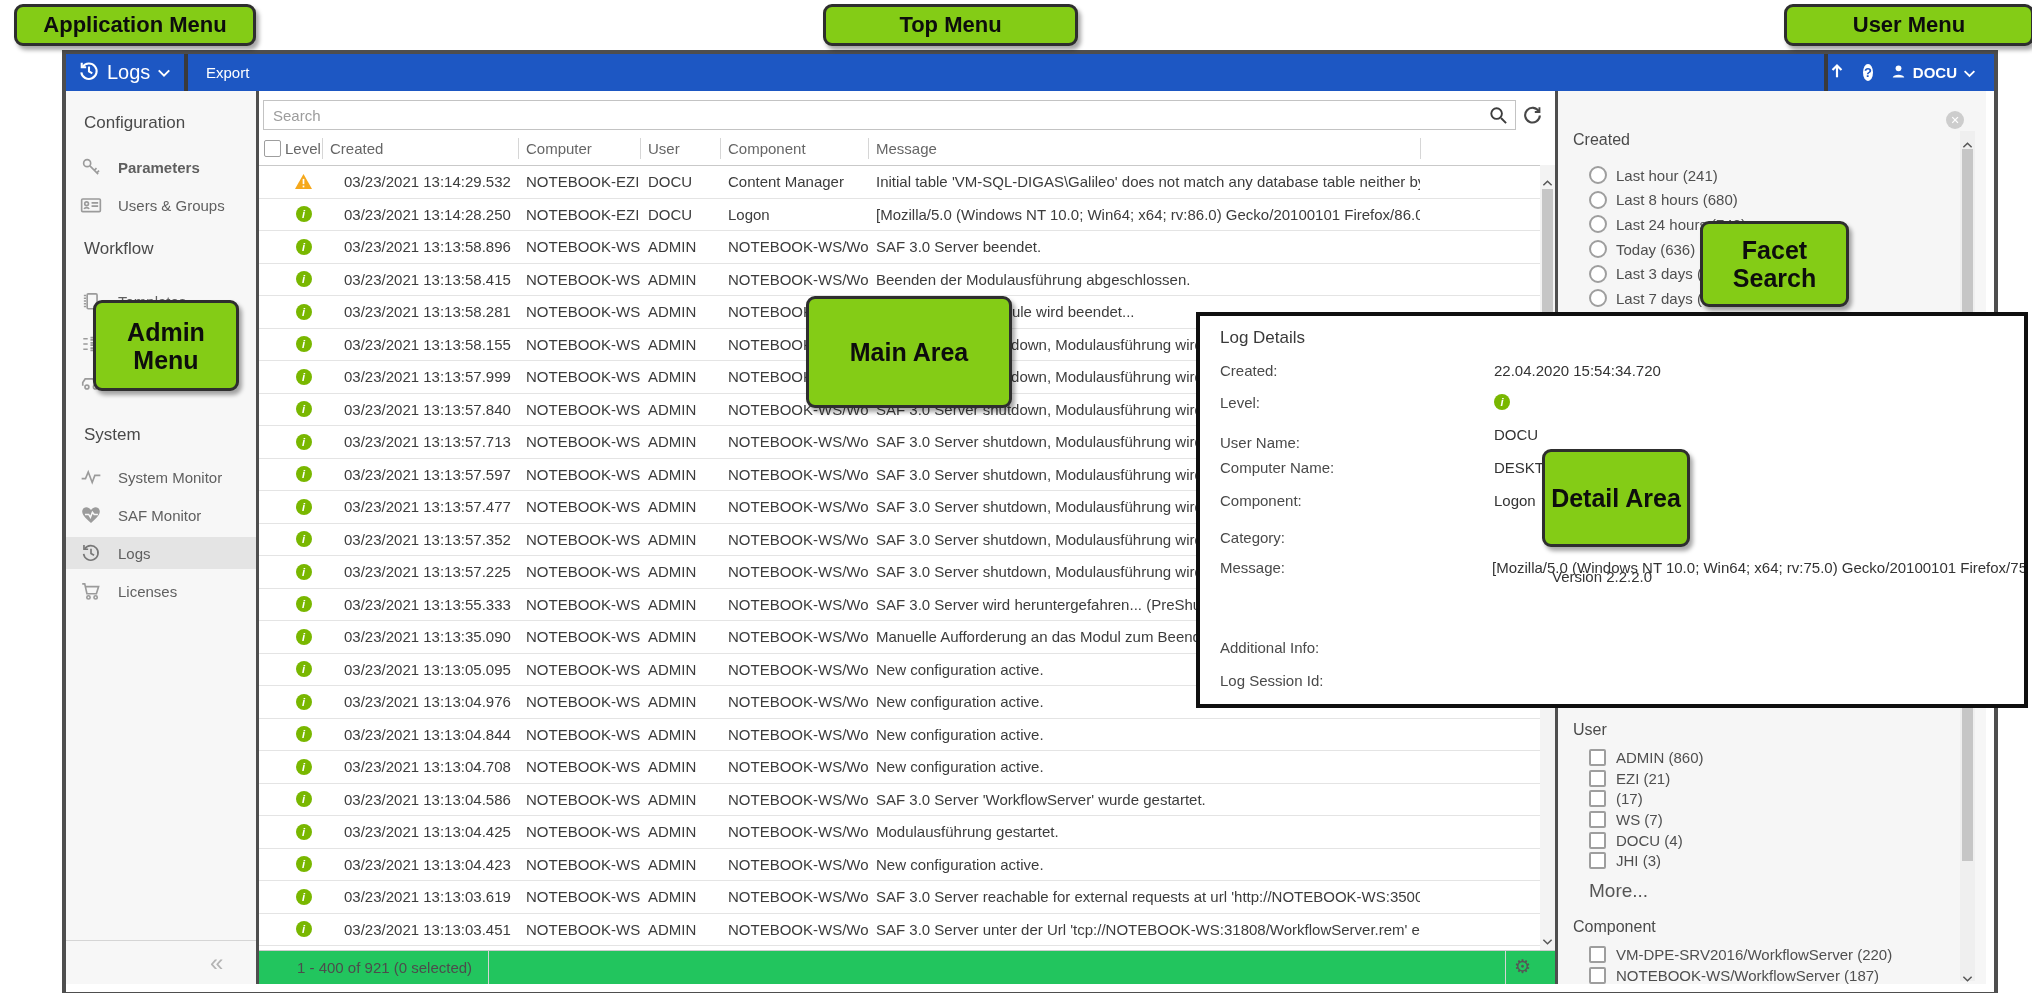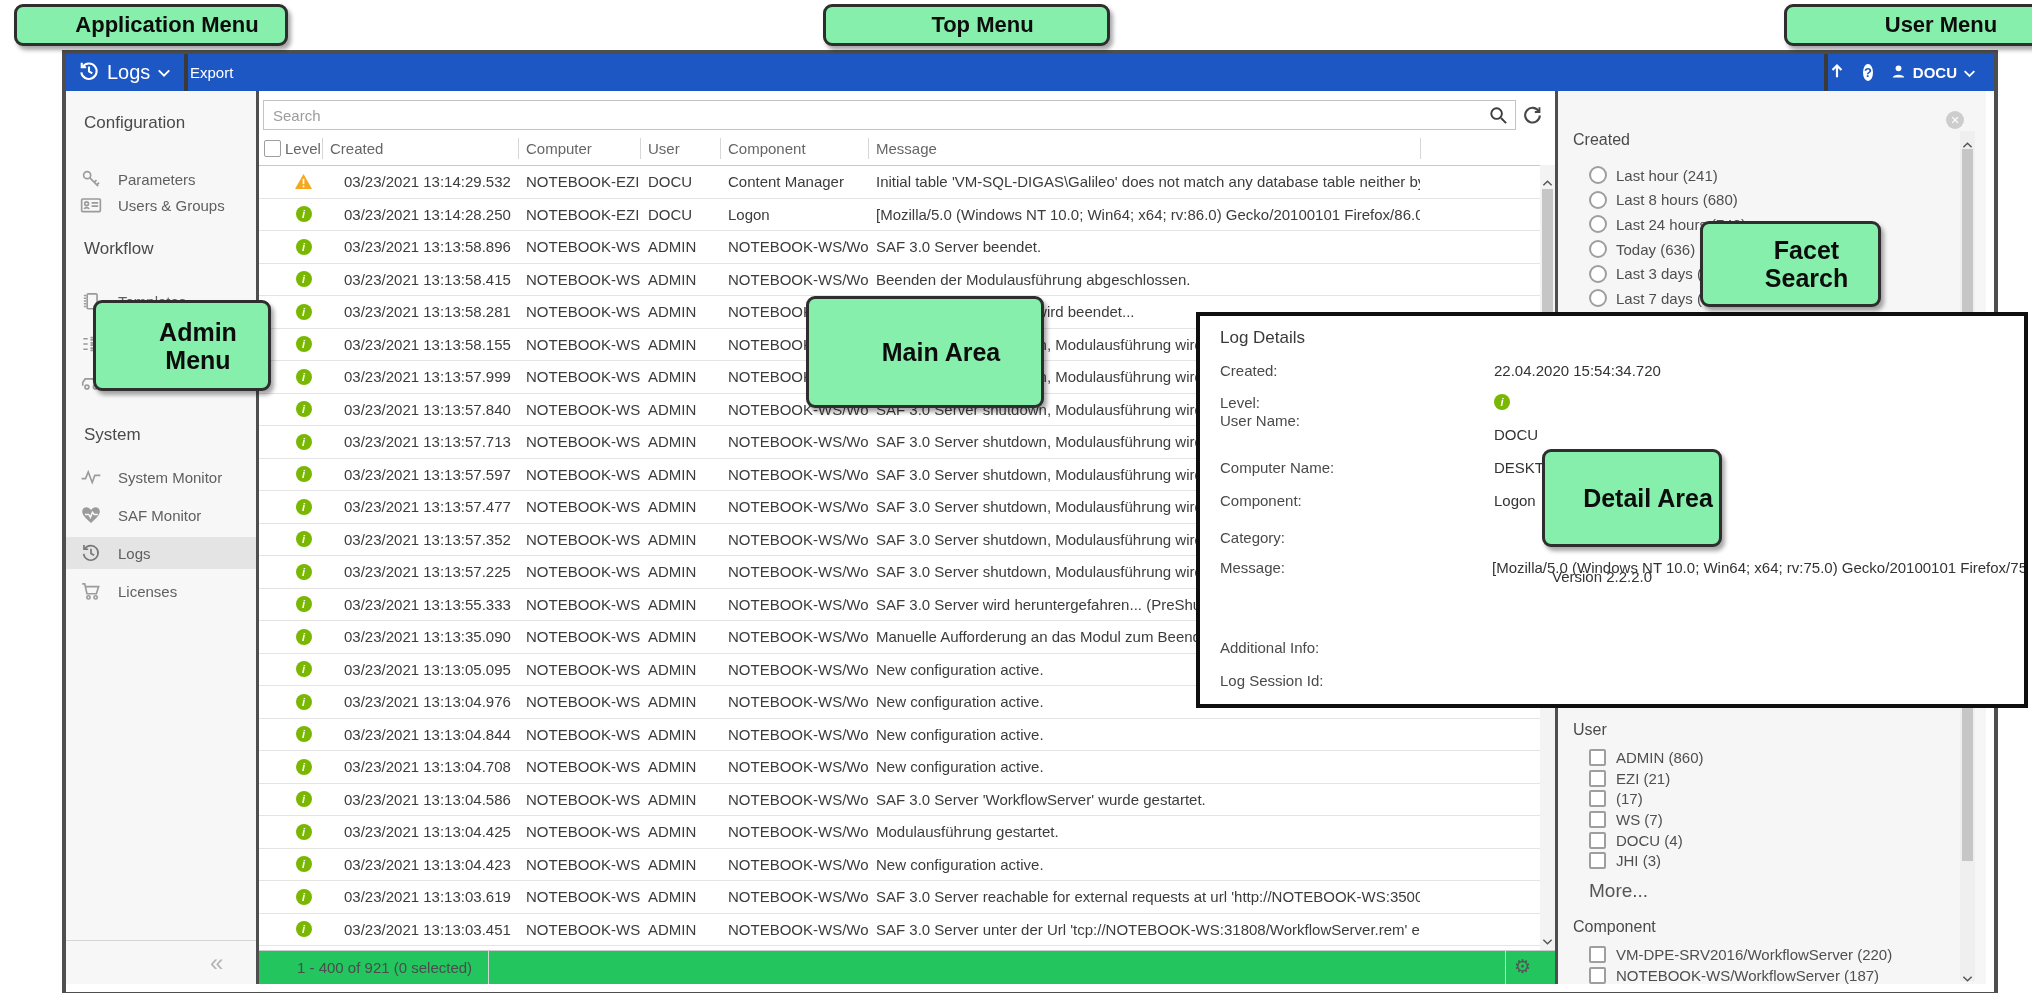--- a/index.html
+++ b/index.html
@@ -1,28 +1,28 @@
 <!DOCTYPE html>
 <html><head>
 <meta charset="utf-8">
 <style>
   html,body{margin:0;padding:0;background:#fff;}
   body{width:2032px;height:993px;position:relative;font-family:"Liberation Sans","DejaVu Sans",sans-serif;color:#333;overflow:hidden;}
   
-  .callout{position:absolute;background:#86efac;border:3px solid #2e2e2e;border-radius:9px;
+  .callout{position:absolute;background:#84cc16;border:3px solid #2e2e2e;border-radius:9px;
     display:flex;align-items:center;justify-content:center;text-align:center;font-weight:bold;color:#0d0d0d;
-    box-shadow:3px 4px 4px rgba(0,0,0,0.35);z-index:40;line-height:1.12;padding-left:32px;}
+    box-shadow:3px 4px 4px rgba(0,0,0,0.35);z-index:40;line-height:1.12;}
   .callout.top{font-size:22px;z-index:10;}
   .callout.box{font-size:25px;}
   
   .window{position:absolute;left:62px;top:50px;width:1928px;height:938px;border:4px solid #4e4e4e;background:#fff;box-sizing:content-box;}
   .topbar{position:relative;height:37px;background:#1d57c3;display:flex;align-items:center;color:#fff;}
   .appmenu{width:122px;height:37px;display:flex;align-items:center;gap:7px;padding-left:12px;box-sizing:border-box;border-right:4px solid #3a3a3a;cursor:pointer;}
   .appmenu .ttl{font-size:20px;}
-  .menu-item{font-size:15px;margin-left:2px;cursor:pointer;}
+  .menu-item{font-size:15px;margin-left:18px;cursor:pointer;}
   .topbar-right{position:absolute;right:0;top:0;height:37px;left:1758px;border-left:4px solid #3a3a3a;display:flex;align-items:center;justify-content:flex-end;gap:17px;padding-right:18px;}
   .usr{display:flex;align-items:center;gap:6px;font-size:15px;font-weight:bold;cursor:pointer;}
   .helpdot{width:17px;height:17px;border-radius:50%;background:#fff;color:#1d57c3;font-size:13px;font-weight:bold;display:flex;align-items:center;justify-content:center;}
   
   .content{display:flex;height:893px;}
   .sidebar{width:190px;background:#f7f7f7;position:relative;border-right:3px solid #4e4e4e;box-sizing:content-box;}
   .side-heading{position:absolute;left:18px;font-size:17px;color:#4a4a4a;}
   .side-item{position:absolute;left:0;width:100%;height:32px;display:flex;align-items:center;cursor:pointer;}
   .side-item .ic{position:absolute;left:14px;width:22px;height:22px;}
   .side-item .lb{position:absolute;left:52px;font-size:15px;color:#5f5f5f;white-space:nowrap;}
@@ -121,21 +121,21 @@
         </span>
       </span>
     </div>
   </div>
 
   <div class="content">
 
     <div class="sidebar">
       <div id="sidebar-items">
           <div class="side-heading" style="top: 22px;">Configuration</div>
-          <div class="side-item" style="top: 72px;">
+          <div class="side-item" style="top: 60px; font-weight: bold;">
             <span class="ic"><svg width="22" height="22" viewBox="0 0 20 20" fill="none" stroke="#9b9b9b" stroke-width="1.5">
                 <circle cx="6.5" cy="6.5" r="3.2"></circle>
                 <path d="M9 9l7.5 7.5M13 13l2-2M15.3 15.3l2-2"></path>
               </svg></span>
             <span class="lb">Parameters</span>
           </div>
           <div class="side-item" style="top: 98px;">
             <span class="ic"><svg width="22" height="22" viewBox="0 0 20 20" fill="none" stroke="#9b9b9b" stroke-width="1.5">
                 <rect x="1.5" y="4.5" width="17" height="11.5" rx="1"></rect>
                 <circle cx="6" cy="8.8" r="1.7"></circle>
@@ -651,21 +651,21 @@
 
 <div class="overlay">
   <div class="ov-title">Log Details</div>
   <div id="ov-fields">
       <div class="ov-label" style="top: 46px;">Created:</div>
       <div class="ov-value" style="top: 46px;">22.04.2020 15:54:34.720</div>
       <div class="ov-label" style="top: 78px;">Level:</div>
       <div class="ov-value" style="top: 78px;">
         <span class="info-dot">i</span>
       </div>
-      <div class="ov-label" style="top: 96px; text-align: right;">User Name:</div>
+      <div class="ov-label" style="top: 118px; text-align: right;">User Name:</div>
       <div class="ov-value" style="top: 110px;">DOCU</div>
       <div class="ov-label" style="top: 143px;">Computer Name:</div>
       <div class="ov-value" style="top: 143px;">DESKTOP-90APC1B</div>
       <div class="ov-label" style="top: 176px;">Component:</div>
       <div class="ov-value" style="top: 176px;">Logon</div>
       <div class="ov-label" style="top: 213px;">Category:</div>
       <div class="ov-value" style="top: 213px;"></div>
       <div class="ov-label" style="top: 243px;">Message:</div>
       <div class="ov-value" style="top: 243px; left: 292px;">[Mozilla/5.0 (Windows NT 10.0; Win64; x64; rv:75.0) Gecko/20100101 Firefox/75.0]</div>
       <div class="ov-value2" style="top: 252px;">Version 2.2.2.0</div>

